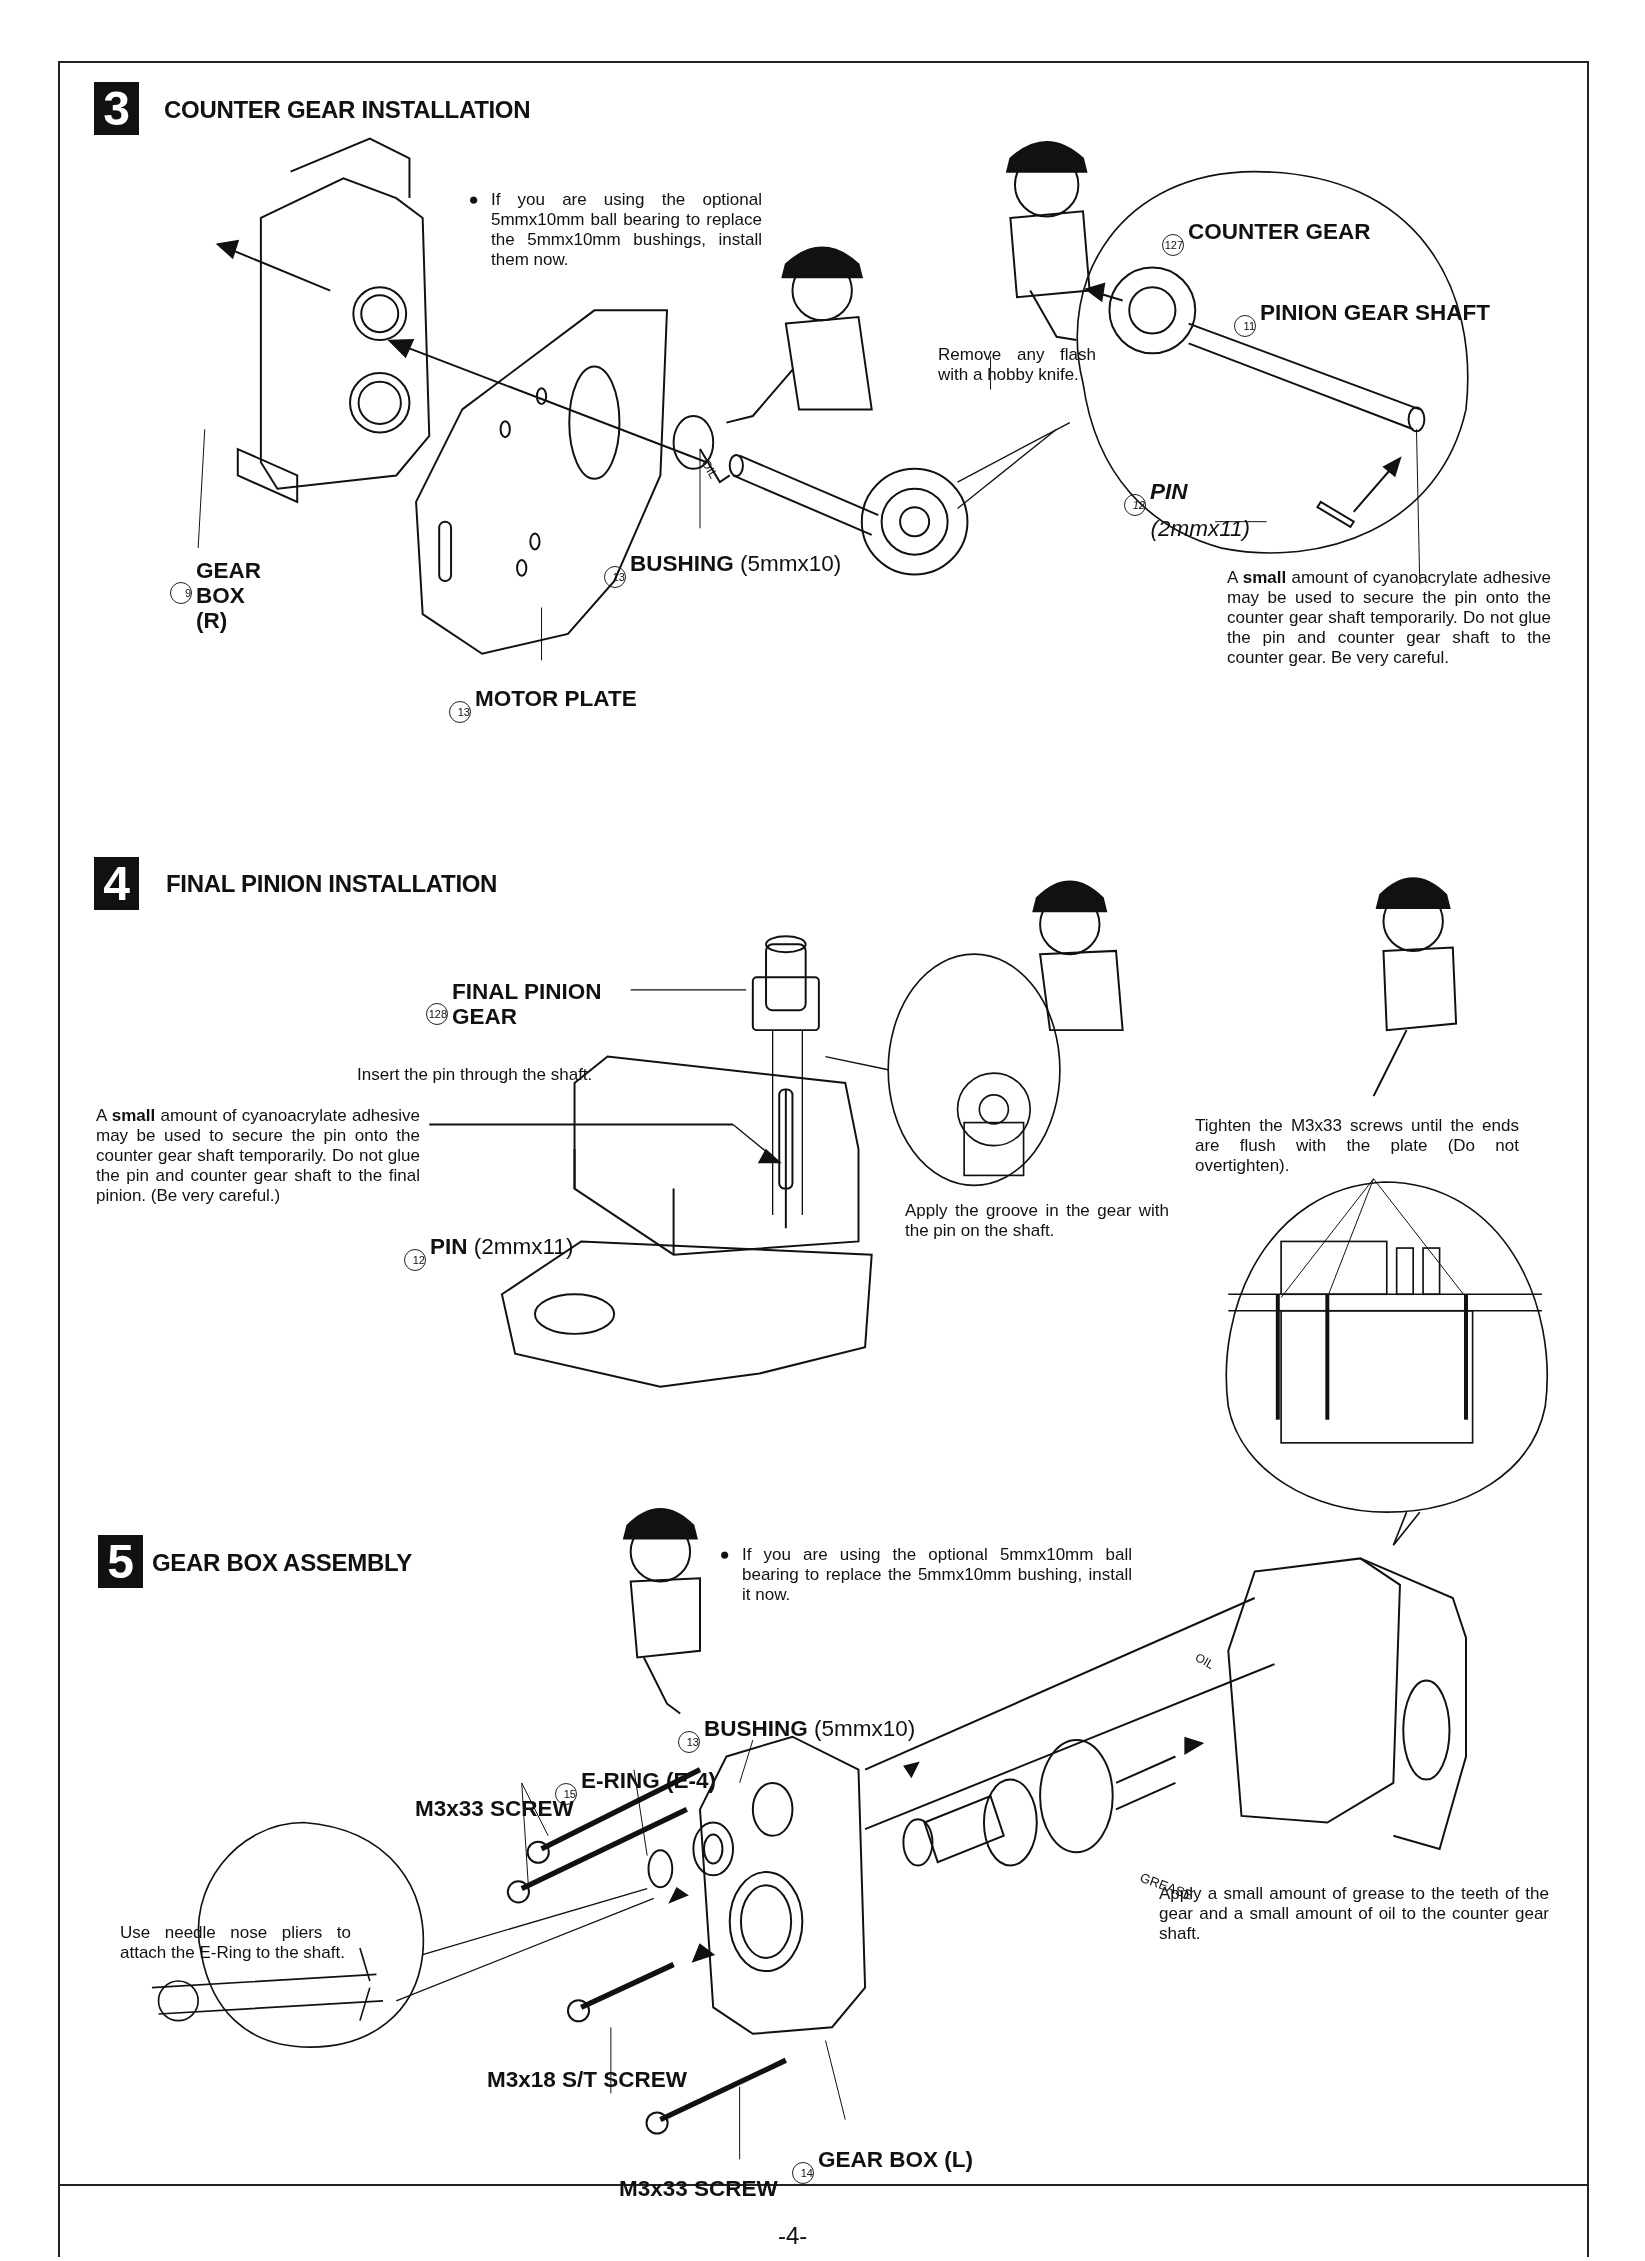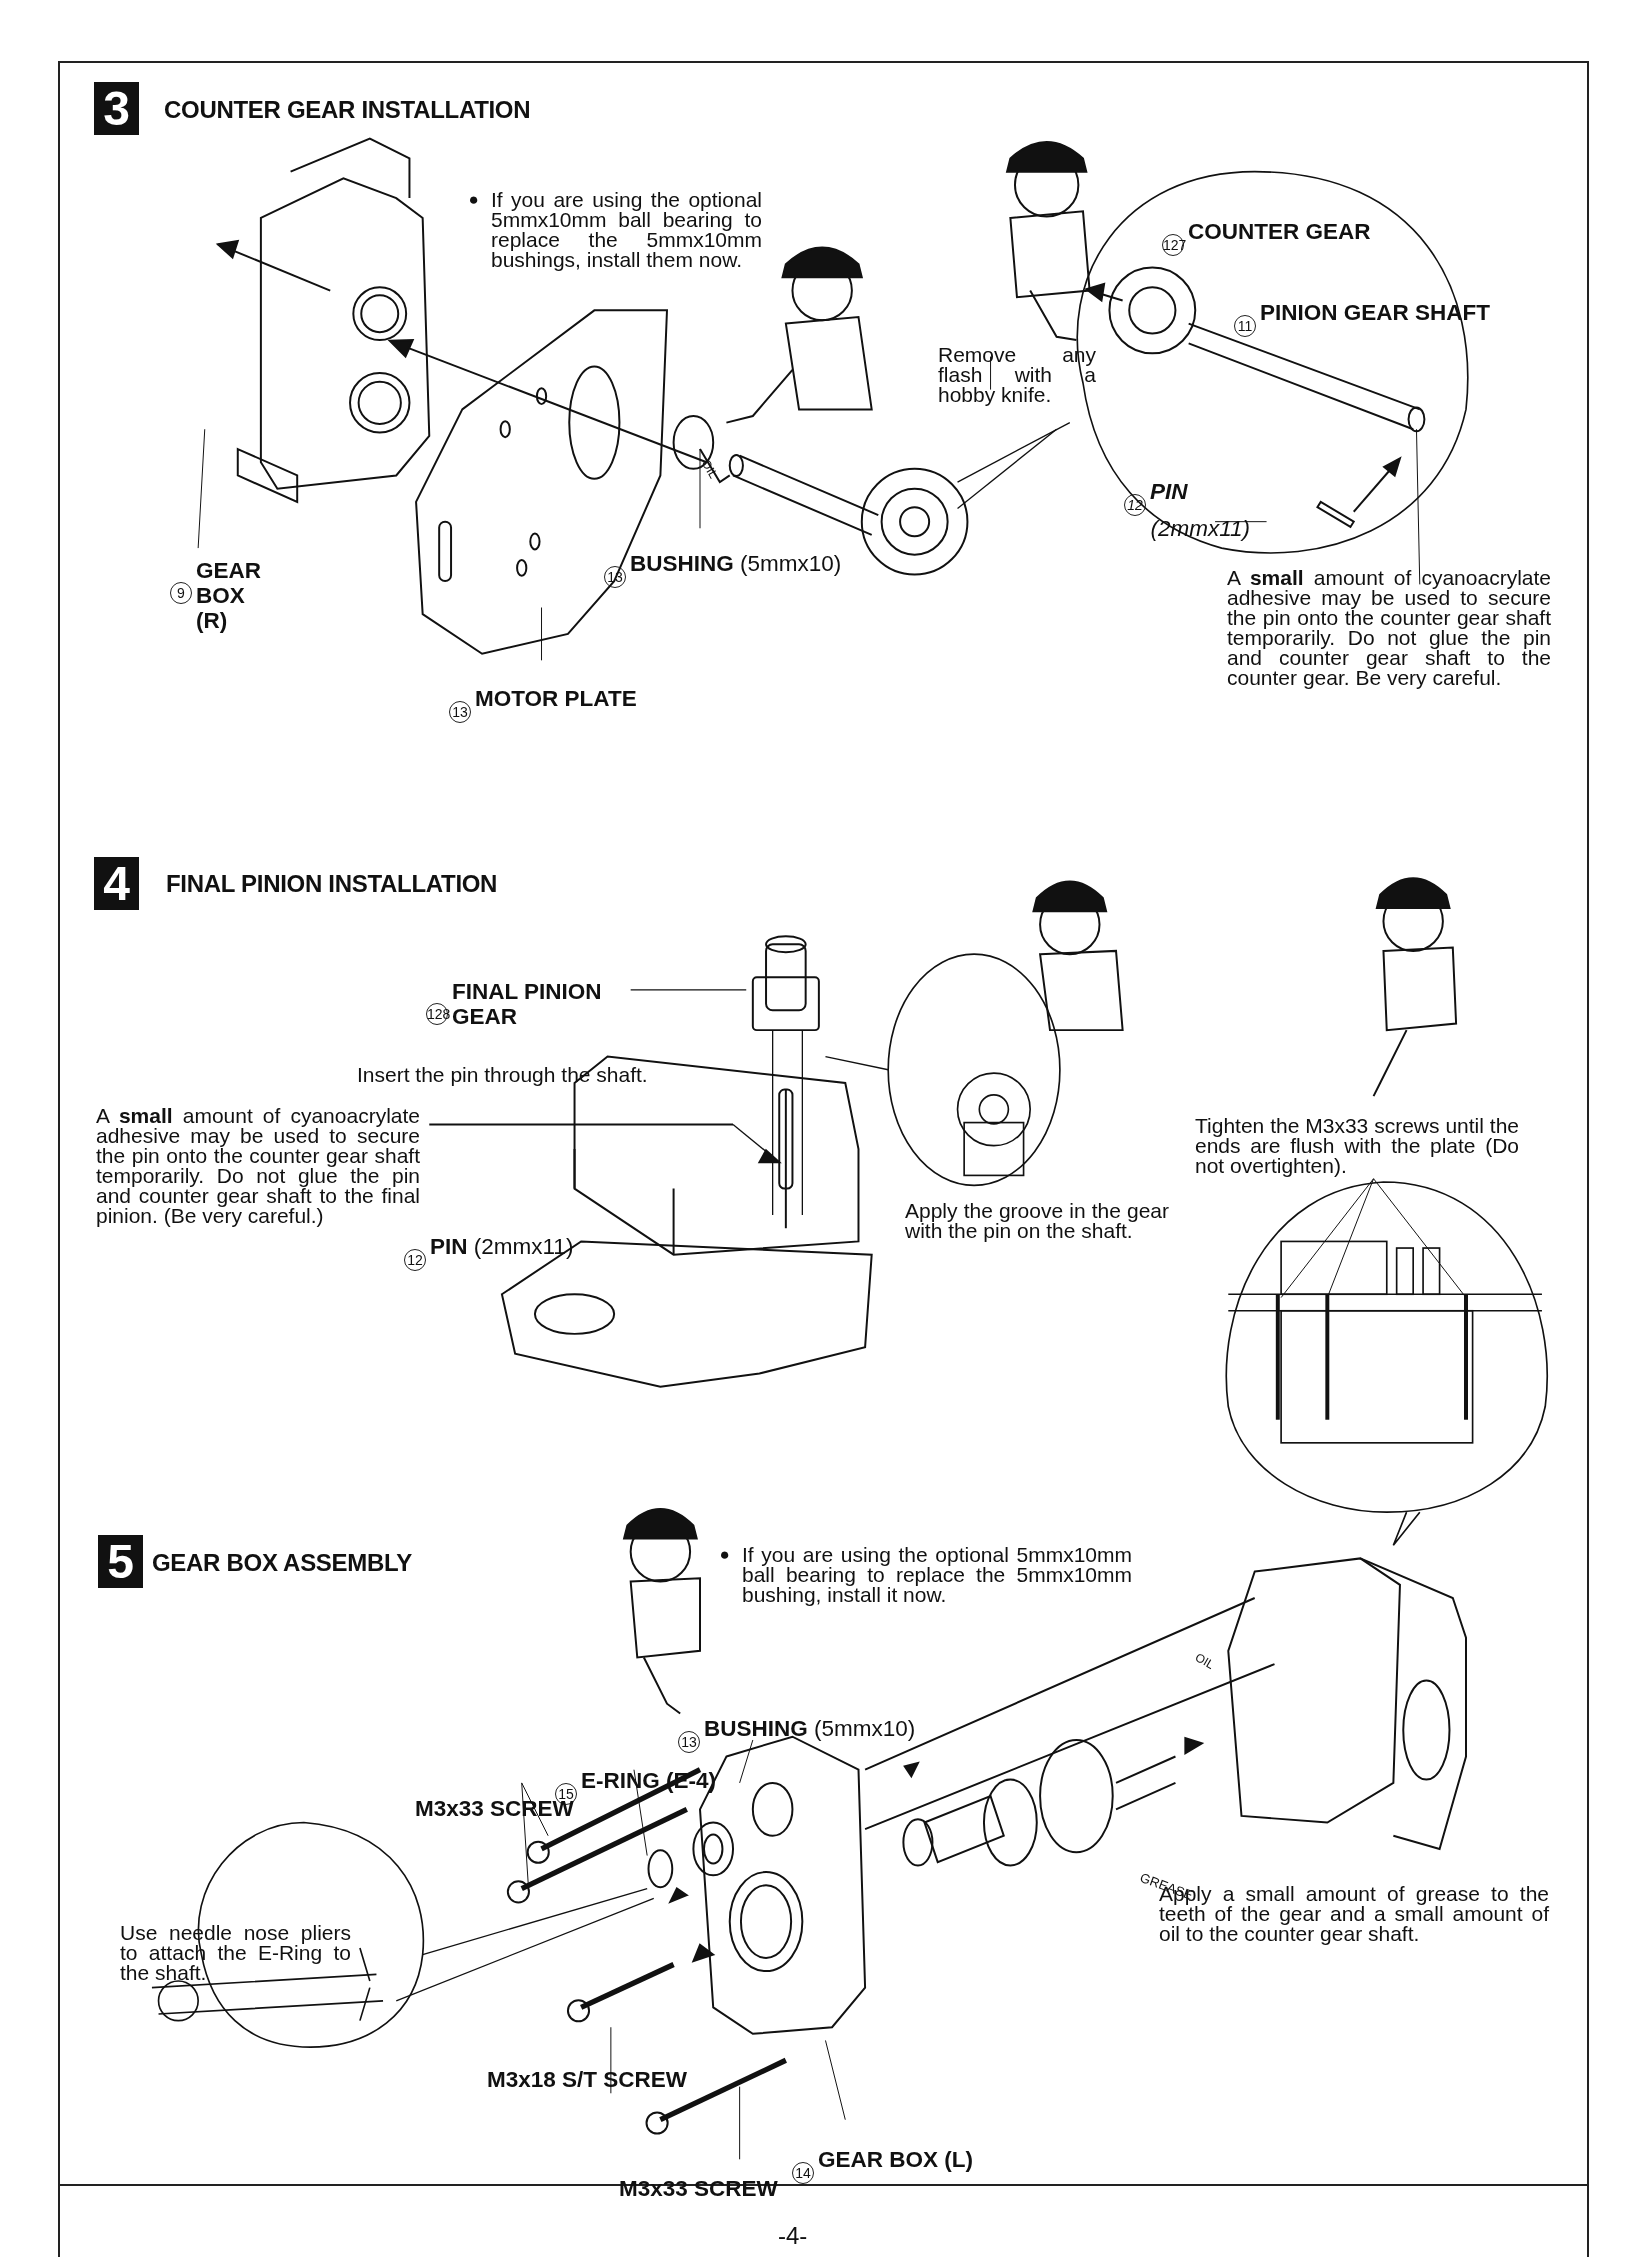--- a/index.html
+++ b/index.html
@@ -2,23 +2,23 @@
 <html style="font-size:10.6px"><head>
 <meta charset="utf-8">
 <style>
   html, body { margin:0; padding:0; background:#fff; }
   body { width:1645px; height:2261px; position:relative; font-family:"Liberation Sans", sans-serif; color:#111; overflow:hidden; }
   .frame { position:absolute; left:58px; top:61px; width:1527px; height:2194px; border-left:2px solid #222; border-right:2px solid #222; border-top:2.6px solid #222; }
   .frame-bottom { position:absolute; left:58px; top:2184px; width:1531px; height:0; border-top:2.6px solid #222; }
   .step-badge { position:absolute; width:45px; height:53px; background:#111; color:#fff; font-size:48px; font-weight:bold; line-height:53px; text-align:center; }
   .step-title { position:absolute; font-size:24px; font-weight:bold; letter-spacing:-0.3px; }
   .lbl { position:absolute; font-size:22.5px; font-weight:bold; line-height:25px; white-space:nowrap; }
-  .lbl .num { display:inline-block; width:20px; height:20px; border:1px solid #222; border-radius:50%; font-size:14px; font-weight:normal; text-align:center; line-height:20px; margin-right:4px; vertical-align:middle;margin-top:24px; }
+  .lbl .num { display:inline-block; width:20px; height:20px; border:1px solid #222; border-radius:50%; font-size:11px; font-weight:normal; text-align:right; line-height:20px; margin-right:4px; vertical-align:middle;margin-top:24px; }
   .lbl .spec { font-weight:normal; }
-  .note { position:absolute; font-size:21px; line-height:20px; text-align:justify; }
+  .note { position:absolute; font-size:17px; line-height:20px; text-align:justify; }
   .note b { font-weight:bold; }
   .bullet::before { content:"\25CF"; position:absolute; left:-22.5px; top:0; font-size:17px; }
   svg.art { position:absolute; left:0; top:0; }
   .pageno { position:absolute; left:778px; top:2222px; font-size:24px; }
 </style>
 </head>
 <body>
 
 <div class="frame"></div>
 <div class="frame-bottom"></div>

